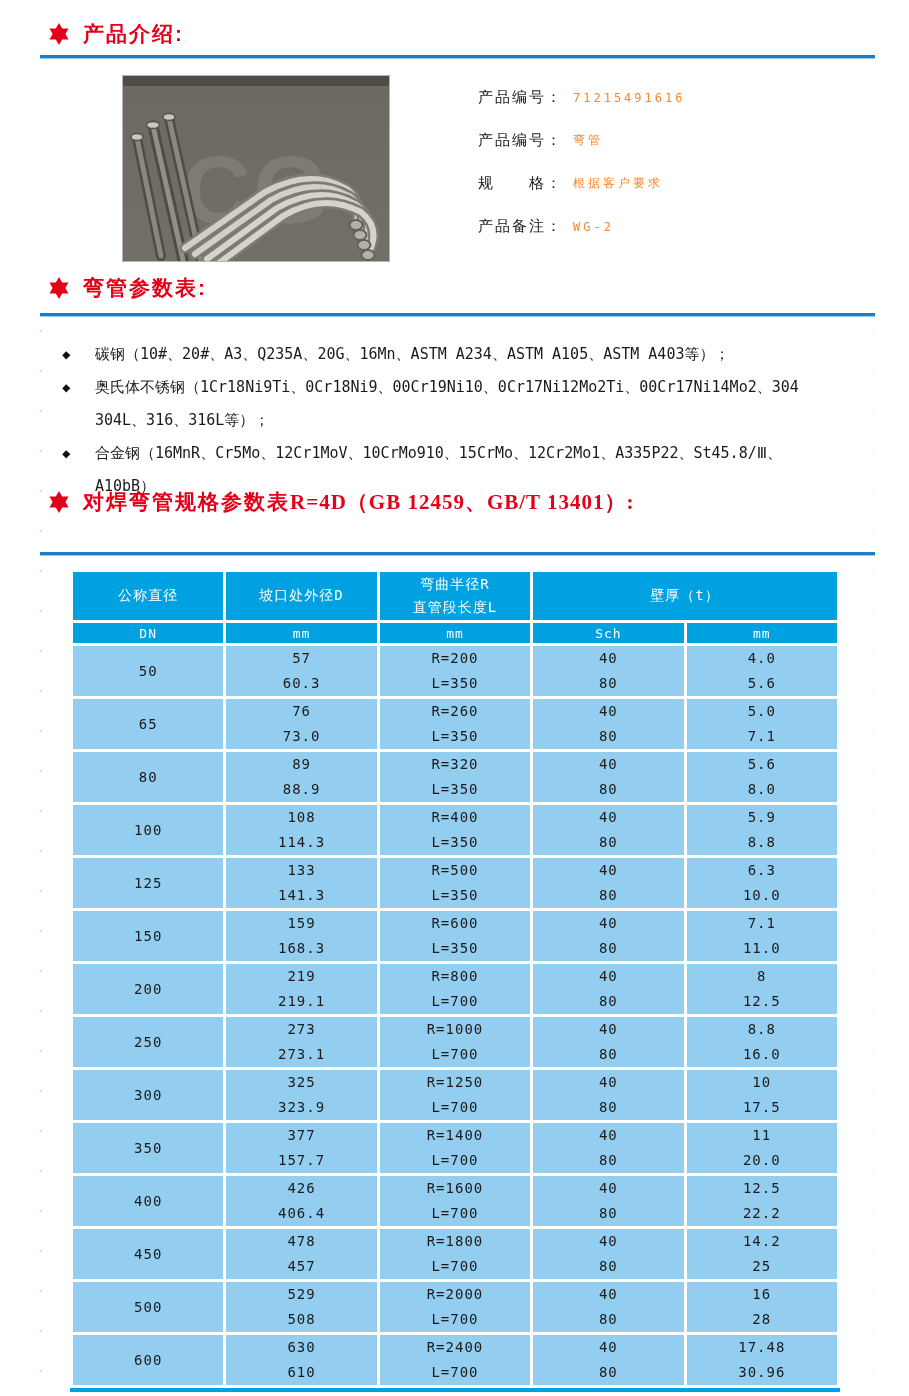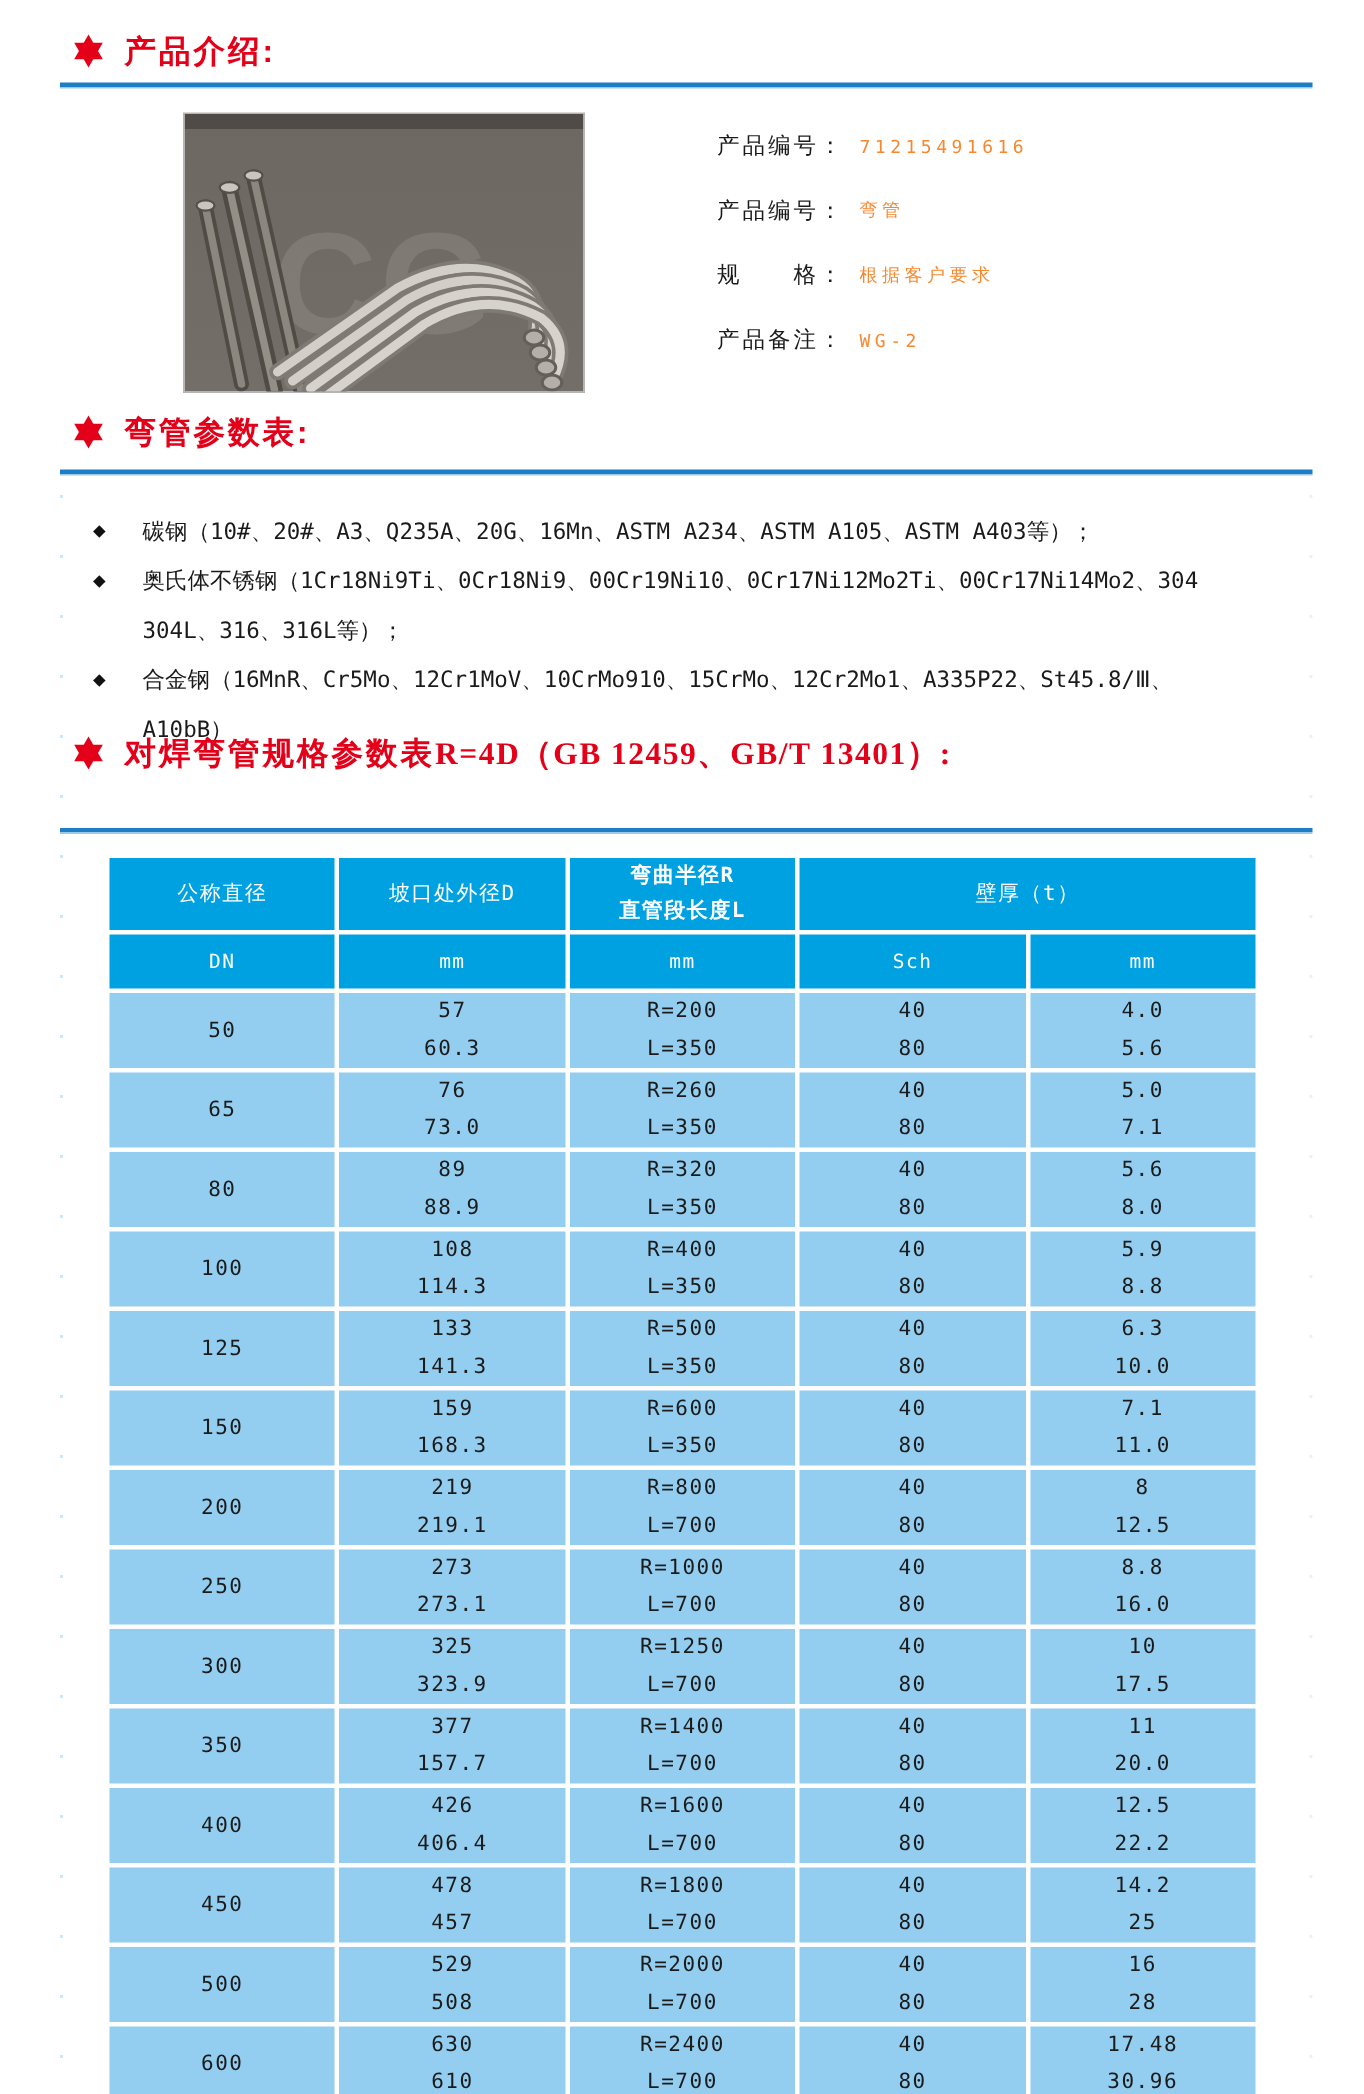--- a/index.html
+++ b/index.html
@@ -48,22 +48,22 @@
   .bullet .diamond{position:absolute;left:0;top:0;line-height:33px;font-size:14px;color:#111;}
   .bullet-line{line-height:33px;font-size:15px;white-space:pre;color:#1a1a1a;}
   
   .table-wrap{position:absolute;left:70px;top:569px;width:770px;border-bottom:4px solid #00a1e0;}
   table.spec{border-collapse:separate;border-spacing:3px;width:770px;table-layout:fixed;}
   table.spec th{
     background:#00a1e0;color:#ffffff;font-weight:normal;text-align:center;
     font-family:"DejaVu Sans Mono","Liberation Sans",sans-serif;padding:0;letter-spacing:1px;
   }
   table.spec tr.h1 th{height:48px;font-size:14px;}
-  table.spec tr.h1 .two-line div{line-height:23px;font-weight:bold;}
-  table.spec tr.h2 th{height:36px;font-size:13px;}
+  table.spec tr.h1 .two-line div{line-height:23px;}
+  table.spec tr.h2 th{height:20px;font-size:13px;}
   table.spec td{
     background:#93cef0;height:50px;padding:0;text-align:center;vertical-align:middle;
     font-family:"DejaVu Sans Mono",monospace;font-size:14px;color:#1b1b1b;letter-spacing:1px;
   }
   table.spec td .cl{line-height:25px;height:25px;}
   
   .guide{
     position:absolute;top:330px;height:1060px;width:2px;
     background:repeating-linear-gradient(180deg,rgba(130,205,238,0.45) 0 2px,transparent 2px 40px);
   }

